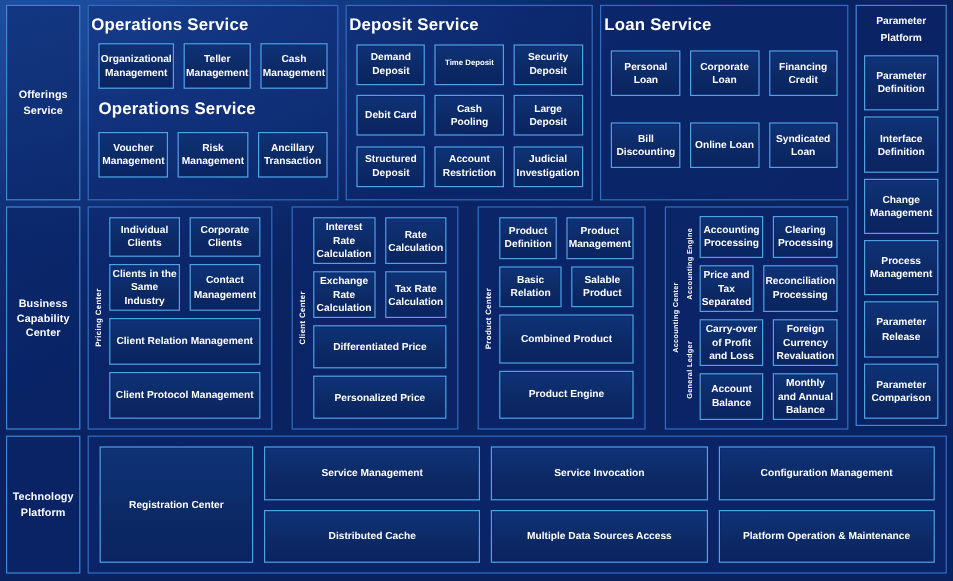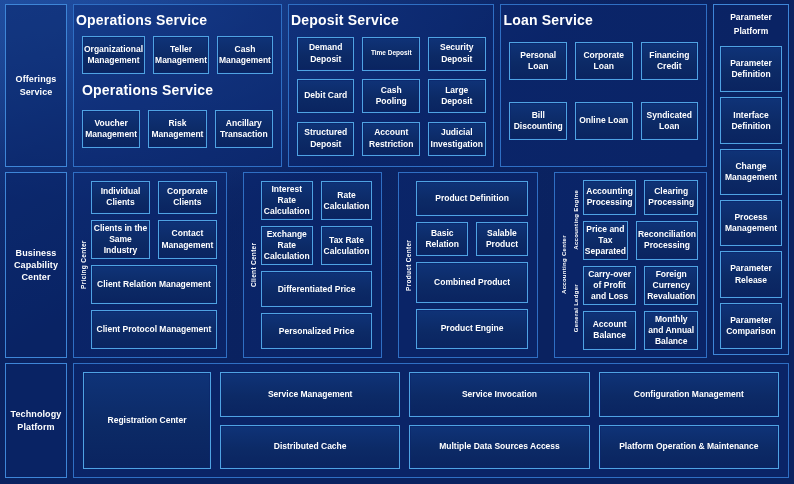--- a/index.html
+++ b/index.html
@@ -226,20 +226,21 @@
           <div class="box" style="flex:1;">Differentiated Price</div>
           <div class="box" style="flex:1;">Personalized Price</div>
         </div>
       </div>
 
       <div class="mpanel" style="flex:1.28;">
         <div class="vlabel">Product Center</div>
         <div class="mpanel-inner">
           <div class="row2" style="flex:1;">
             <div class="box">Product Definition</div>
+            <div class="box">Product Management</div>
           </div>
           <div class="row2" style="flex:1;">
             <div class="box">Basic Relation</div>
             <div class="box">Salable Product</div>
           </div>
           <div class="box" style="flex:1;">Combined Product</div>
           <div class="box" style="flex:1;">Product Engine</div>
         </div>
       </div>
 

